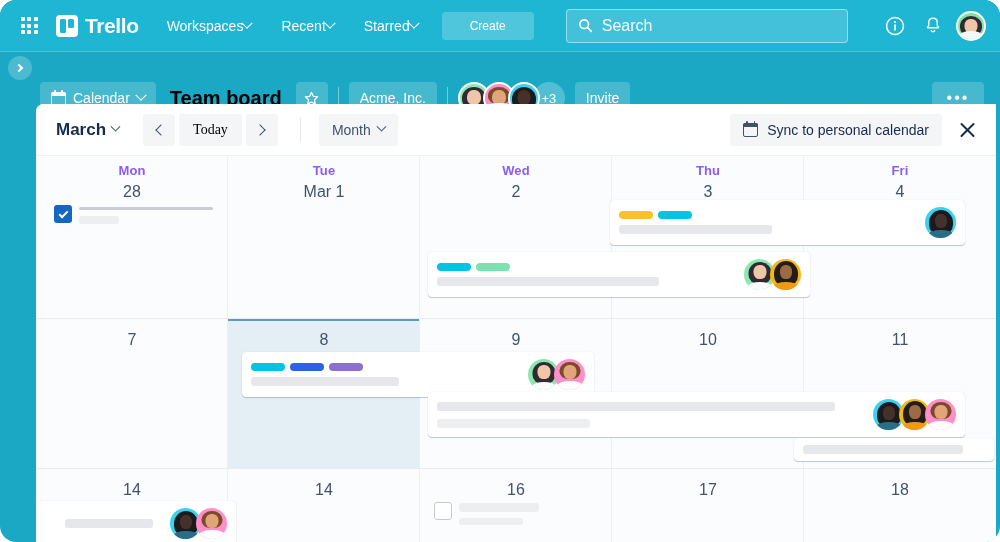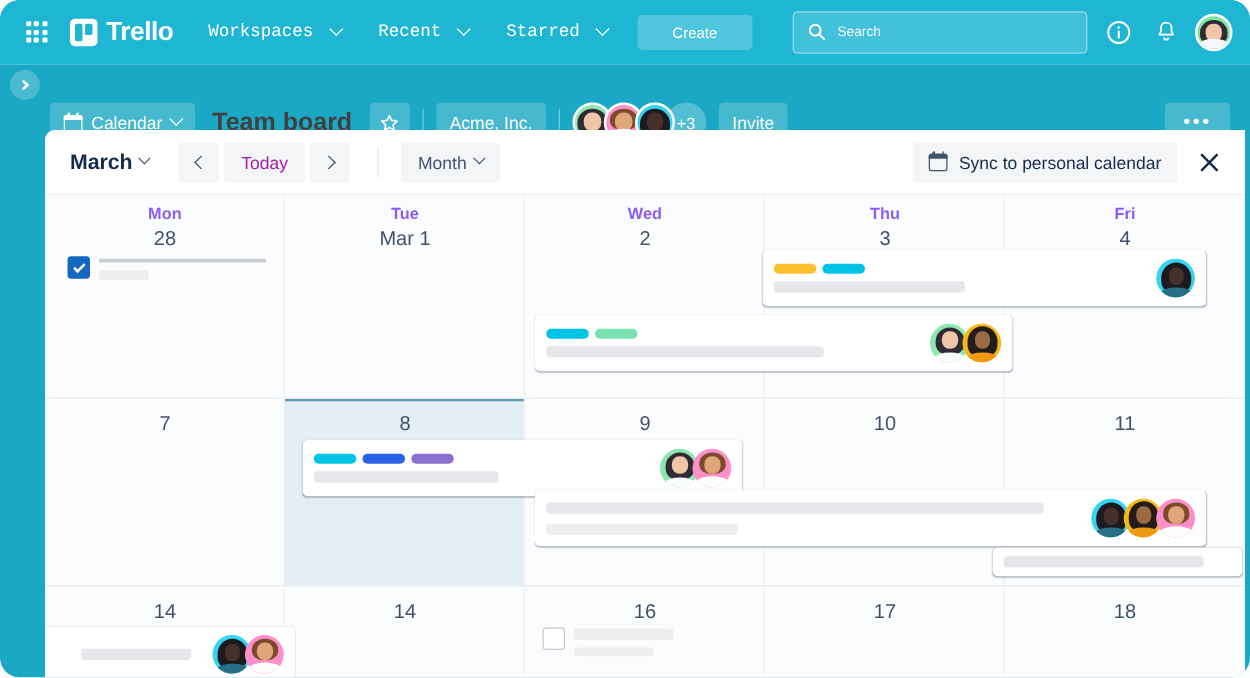--- a/index.html
+++ b/index.html
@@ -45,40 +45,39 @@
   }
   #brand .logo-box::before, #brand .logo-box::after {
     content: ""; position: absolute; background: #1FB6D4; border-radius: 1.5px;
   }
   #brand .logo-box::before { left: 4px; top: 4px; width: 5.5px; height: 14px; }
   #brand .logo-box::after { left: 12px; top: 4px; width: 5.5px; height: 9px; }
   #brand .brand-text { color: #fff; font-size: 21px; font-weight: bold; letter-spacing: -0.4px; }
 
   .nav-item {
     color: #ffffff; font-size: 14px; padding: 6px 10px; border-radius: 4px;
-    display: flex; align-items: center; gap: 14px; cursor: pointer; white-space: nowrap;
+    display: flex; align-items: center; gap: 0; cursor: pointer; white-space: nowrap;
     flex: none;
-    font-family: Liberation Mono, monospace;
   }
   .nav-create {
     background: rgba(255,255,255,0.22); color: #fff; font-size: 12px;
     padding: 7px 28px; border-radius: 4px; cursor: pointer; flex: none;
     margin-left: 4px;
   }
   .chev { display:inline-block; width: 8px; height: 8px; border-right: 1.7px solid #fff; border-bottom: 1.7px solid #fff; transform: rotate(45deg) translate(-2px,-2px); }
 
   #search-box {
     flex: 1 1 auto; max-width: 282px;
     margin-left: 22px;
     height: 34px; background: rgba(255,255,255,0.16);
     border: 1px solid rgba(255,255,255,0.45); border-radius: 4px;
     display: flex; align-items: center; gap: 9px; padding: 0 11px;
     cursor: text;
   }
-  #search-box .ph { color: rgba(255,255,255,0.92); font-size: 11px; }
+  #search-box .ph { color: rgba(255,255,255,0.92); font-size: 16px; }
 
   #nav-right { margin-left: auto; display: flex; align-items: center; gap: 8px; }
 
   .avatar {
     border-radius: 50%; position: relative; overflow: hidden; flex: none;
     display: block;
   }
   .avatar .hair { position: absolute; left: 50%; transform: translateX(-50%); border-radius: 50% 50% 42% 42%; }
   .avatar .face { position: absolute; left: 50%; transform: translateX(-50%); border-radius: 45%; }
   .avatar .body { position: absolute; left: 50%; transform: translateX(-50%); border-radius: 50% 50% 0 0; bottom: 0; }
@@ -95,21 +94,21 @@
     display: flex; align-items: center; justify-content: center; cursor: pointer;
     z-index: 5;
   }
   #sidebar-toggle .c { width:6px;height:6px;border-right:2px solid #fff;border-top:2px solid #fff;transform:rotate(45deg);margin-left:-2px;}
 
   .hdr-btn {
     background: rgba(255,255,255,0.20); color: #fff; border-radius: 4px;
     height: 32px; display: flex; align-items: center; gap: 7px; padding: 0 11px;
     font-size: 14px; cursor: pointer; white-space: nowrap; flex: none;
   }
-  #board-title { color: #404040; font-size: 20px; font-weight: bold; white-space: nowrap; flex: none; margin: 0 4px; }
+  #board-title { color: #000000; font-size: 20px; font-weight: bold; white-space: nowrap; flex: none; margin: 0 4px; }
   .star-btn { width: 32px; height: 32px; justify-content: center; padding: 0; }
   .hdr-divider { width: 1px; height: 22px; background: rgba(255,255,255,0.4); flex: none; }
   #member-stack { display: flex; align-items: center; flex: none; }
   #member-stack > * { margin-left: -7px; }
   #member-stack > *:first-child { margin-left: 0; }
   #member-more {
     width: 32px; height: 32px; border-radius: 50%; background: rgba(255,255,255,0.25);
     color: #fff; font-size: 13px; display: flex; align-items: center; justify-content: center;
     cursor: pointer; flex: none;
   }
@@ -123,21 +122,21 @@
   #cal-toolbar {
     height: 52px; display: flex; align-items: center; padding: 0 14px; gap: 10px;
     border-bottom: 1px solid #EDEFF2; background: #fff;
   }
   #month-select { display: flex; align-items: center; gap: 6px; font-size: 17px; font-weight: bold; color: #172B4D; cursor: pointer; padding: 4px 6px; border-radius: 3px;}
   .dark-chev { width: 7px; height: 7px; border-right: 1.8px solid #42526E; border-bottom: 1.8px solid #42526E; transform: rotate(45deg) translate(-2px,-2px); display:inline-block;}
   #nav-group { display: flex; align-items: center; margin-left: 8px; }
   .nav-sq {
     height: 32px; min-width: 32px; background: #F4F5F7; border-radius: 3px;
     display: flex; align-items: center; justify-content: center;
-    font-size: 14px; color: #a21caf; cursor: pointer; margin-right: 4px; padding: 0 14px;
+    font-size: 14px; color: #000000; cursor: pointer; margin-right: 4px; padding: 0 14px; font-family: Liberation Serif, serif;
   }
   .nav-sq.arrow { padding: 0; }
   .arrow-l { width:8px;height:8px;border-left:1.8px solid #42526E;border-bottom:1.8px solid #42526E;transform:rotate(45deg);margin-left:3px;}
   .arrow-r { width:8px;height:8px;border-right:1.8px solid #42526E;border-top:1.8px solid #42526E;transform:rotate(45deg);margin-right:3px;}
   #tb-divider { width: 1px; height: 24px; background: #E4E7EB; margin: 0 8px; }
   #view-select { height: 32px; background: #F4F5F7; border-radius: 3px; display: flex; align-items: center; gap: 7px; padding: 0 13px; font-size: 14px; color: #42526E; cursor: pointer; }
   #tb-right { margin-left: auto; display: flex; align-items: center; gap: 10px; }
   #sync-btn { height: 32px; background: #F4F5F7; border-radius: 3px; display: flex; align-items: center; gap: 9px; padding: 0 13px; font-size: 14px; color: #172B4D; cursor: pointer; }
   #close-btn { width: 30px; height: 30px; display: flex; align-items: center; justify-content: center; cursor: pointer; position: relative; }
   #close-btn::before, #close-btn::after { content:""; position:absolute; width: 19px; height: 2px; background: #172B4D; border-radius: 1px;}

